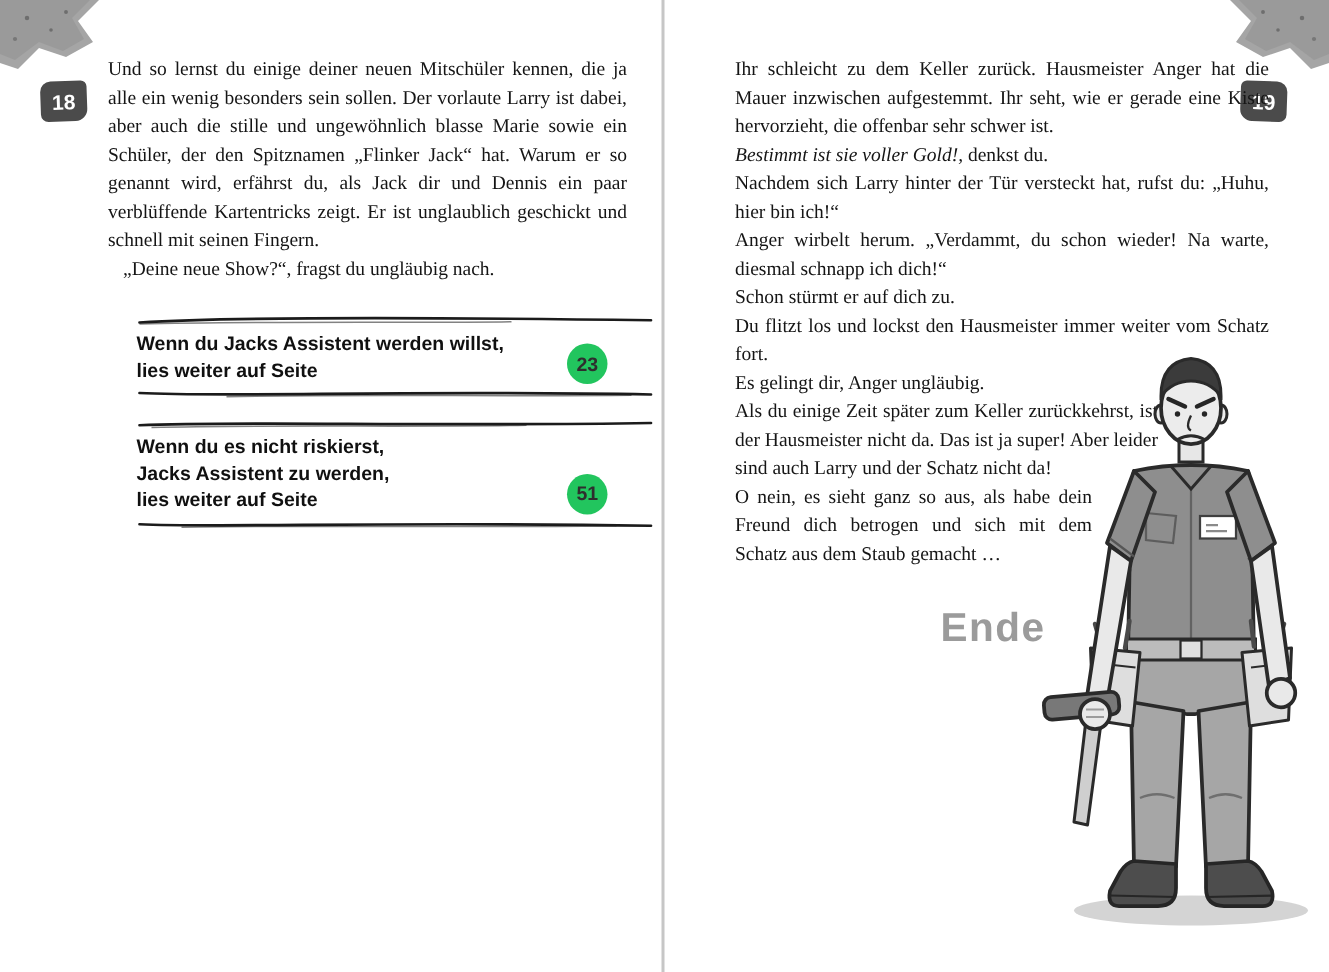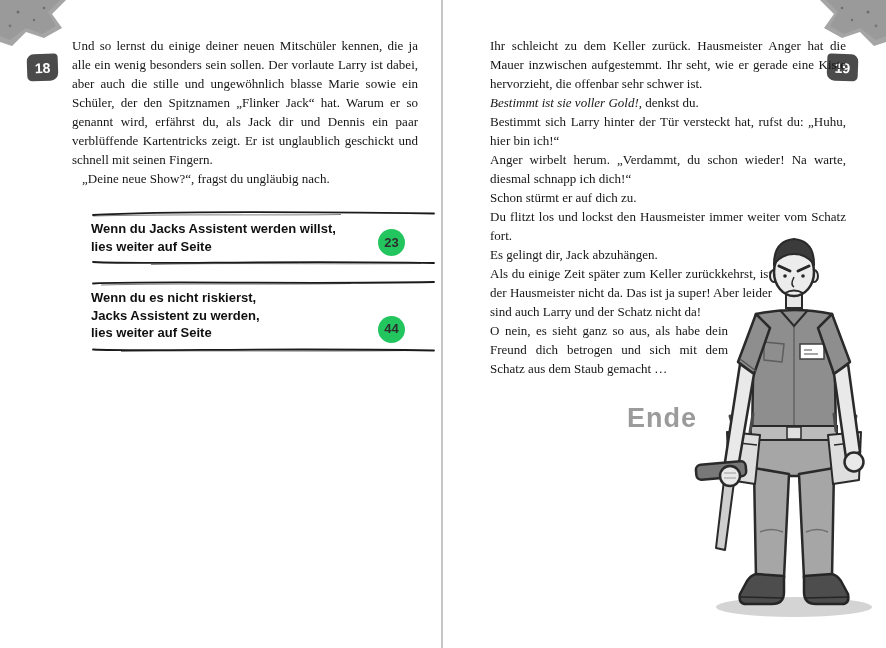--- a/index.html
+++ b/index.html
@@ -143,38 +143,38 @@
       <div class="choice">
         <svg class="sketchline" viewBox="0 0 345 7" preserveAspectRatio="none">
           <path d="M2 4.5 C 70 1.5, 190 5.5, 343 3" stroke="#1b1b1b" stroke-width="1.8" fill="none" stroke-linecap="round"></path>
           <path d="M10 6 C 90 4, 190 6, 260 4.5" stroke="#1b1b1b" stroke-width="1" fill="none" opacity="0.55"></path>
         </svg>
         <div class="choice-text">
           <div>Wenn du es nicht riskierst,</div>
           <div>Jacks Assistent zu werden,</div>
           <div>lies weiter auf Seite</div>
         </div>
-        <div class="page-circle">44</div>
+        <div class="page-circle">51</div>
         <svg class="sketchline" viewBox="0 0 345 7" preserveAspectRatio="none">
           <path d="M2 3.5 C 55 6, 170 1.5, 343 4.5" stroke="#1b1b1b" stroke-width="1.8" fill="none" stroke-linecap="round"></path>
           <path d="M30 5.5 C 120 4, 230 6, 320 4.5" stroke="#1b1b1b" stroke-width="1" fill="none" opacity="0.55"></path>
         </svg>
       </div>
 
     </div>
   </div>
 
   <div class="col right-col">
     <p>Ihr schleicht zu dem Keller zurück. Hausmeister Anger hat die Mauer inzwischen aufgestemmt. Ihr seht, wie er gerade eine Kiste hervorzieht, die offenbar sehr schwer ist.</p>
     <p><span class="thought">Bestimmt ist sie voller Gold!,</span><span> denkst du.</span></p>
-    <p>Bestimmt sich Larry hinter der Tür versteckt hat, rufst du: „Huhu, hier bin ich!“</p>
+    <p>Nachdem sich Larry hinter der Tür versteckt hat, rufst du: „Huhu, hier bin ich!“</p>
     <p>Anger wirbelt herum. „Verdammt, du schon wieder! Na warte, diesmal schnapp ich dich!“</p>
     <p>Schon stürmt er auf dich zu.</p>
     <p>Du flitzt los und lockst den Hausmeister immer weiter vom Schatz fort.</p>
-    <p>Es gelingt dir, Jack abzuhängen.</p>
+    <p>Es gelingt dir, Anger ungläubig.</p>
     <p class="wrap-1">Als du einige Zeit später zum Keller zurückkehrst, ist der Hausmeister nicht da. Das ist ja super! Aber leider sind auch Larry und der Schatz nicht da!</p>
     <p class="wrap-2">O nein, es sieht ganz so aus, als habe dein Freund dich betrogen und sich mit dem Schatz aus dem Staub gemacht …</p>
   </div>
 
   <div class="ende">Ende</div>
 
   <div class="illustration">
     <svg viewBox="0 0 182 392" width="182" height="392">
       <ellipse cx="100" cy="377" rx="78" ry="10" fill="#d4d4d4"></ellipse>
 

